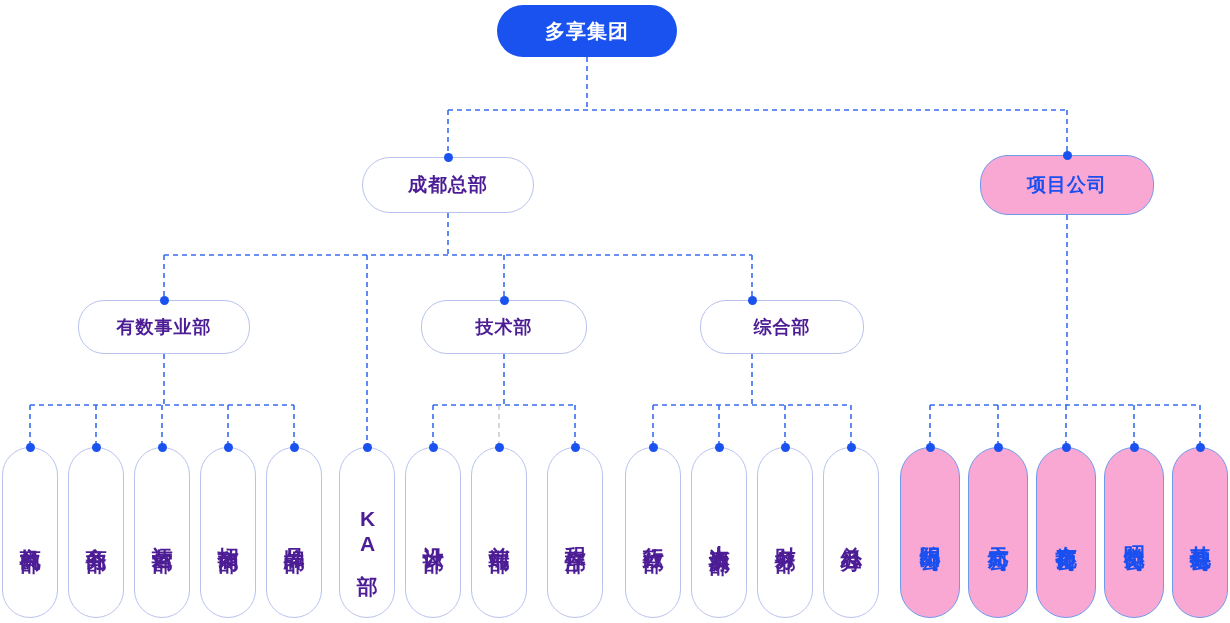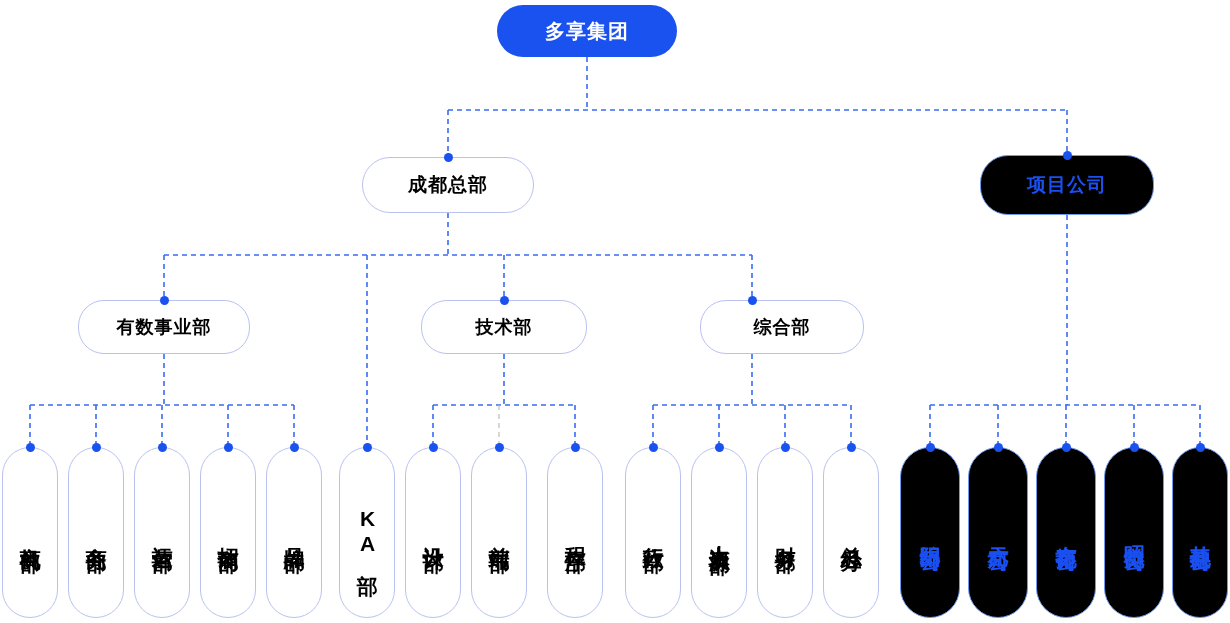--- a/index.html
+++ b/index.html
@@ -39,25 +39,25 @@
     border: none;
     border-radius: 26px;
     color: #ffffff;
     font-size: 20px;
     letter-spacing: 1px;
   }
   
   .node.plain {
     background: #ffffff;
     border: 1.6px solid #b9c2ef;
-    color: #000000;
+    color: #4c1d95;
   }
   
   .node.tinted {
-    background: #000000;
+    background: #f9a8d4;
     border: 1.8px solid #6f9aec;
     color: #1a4ff0;
   }
   .node.lvl2 {
     border-radius: 28px;
     font-size: 19px;
     letter-spacing: 1px;
   }
   .node.lvl3 {
     border-radius: 26px;

